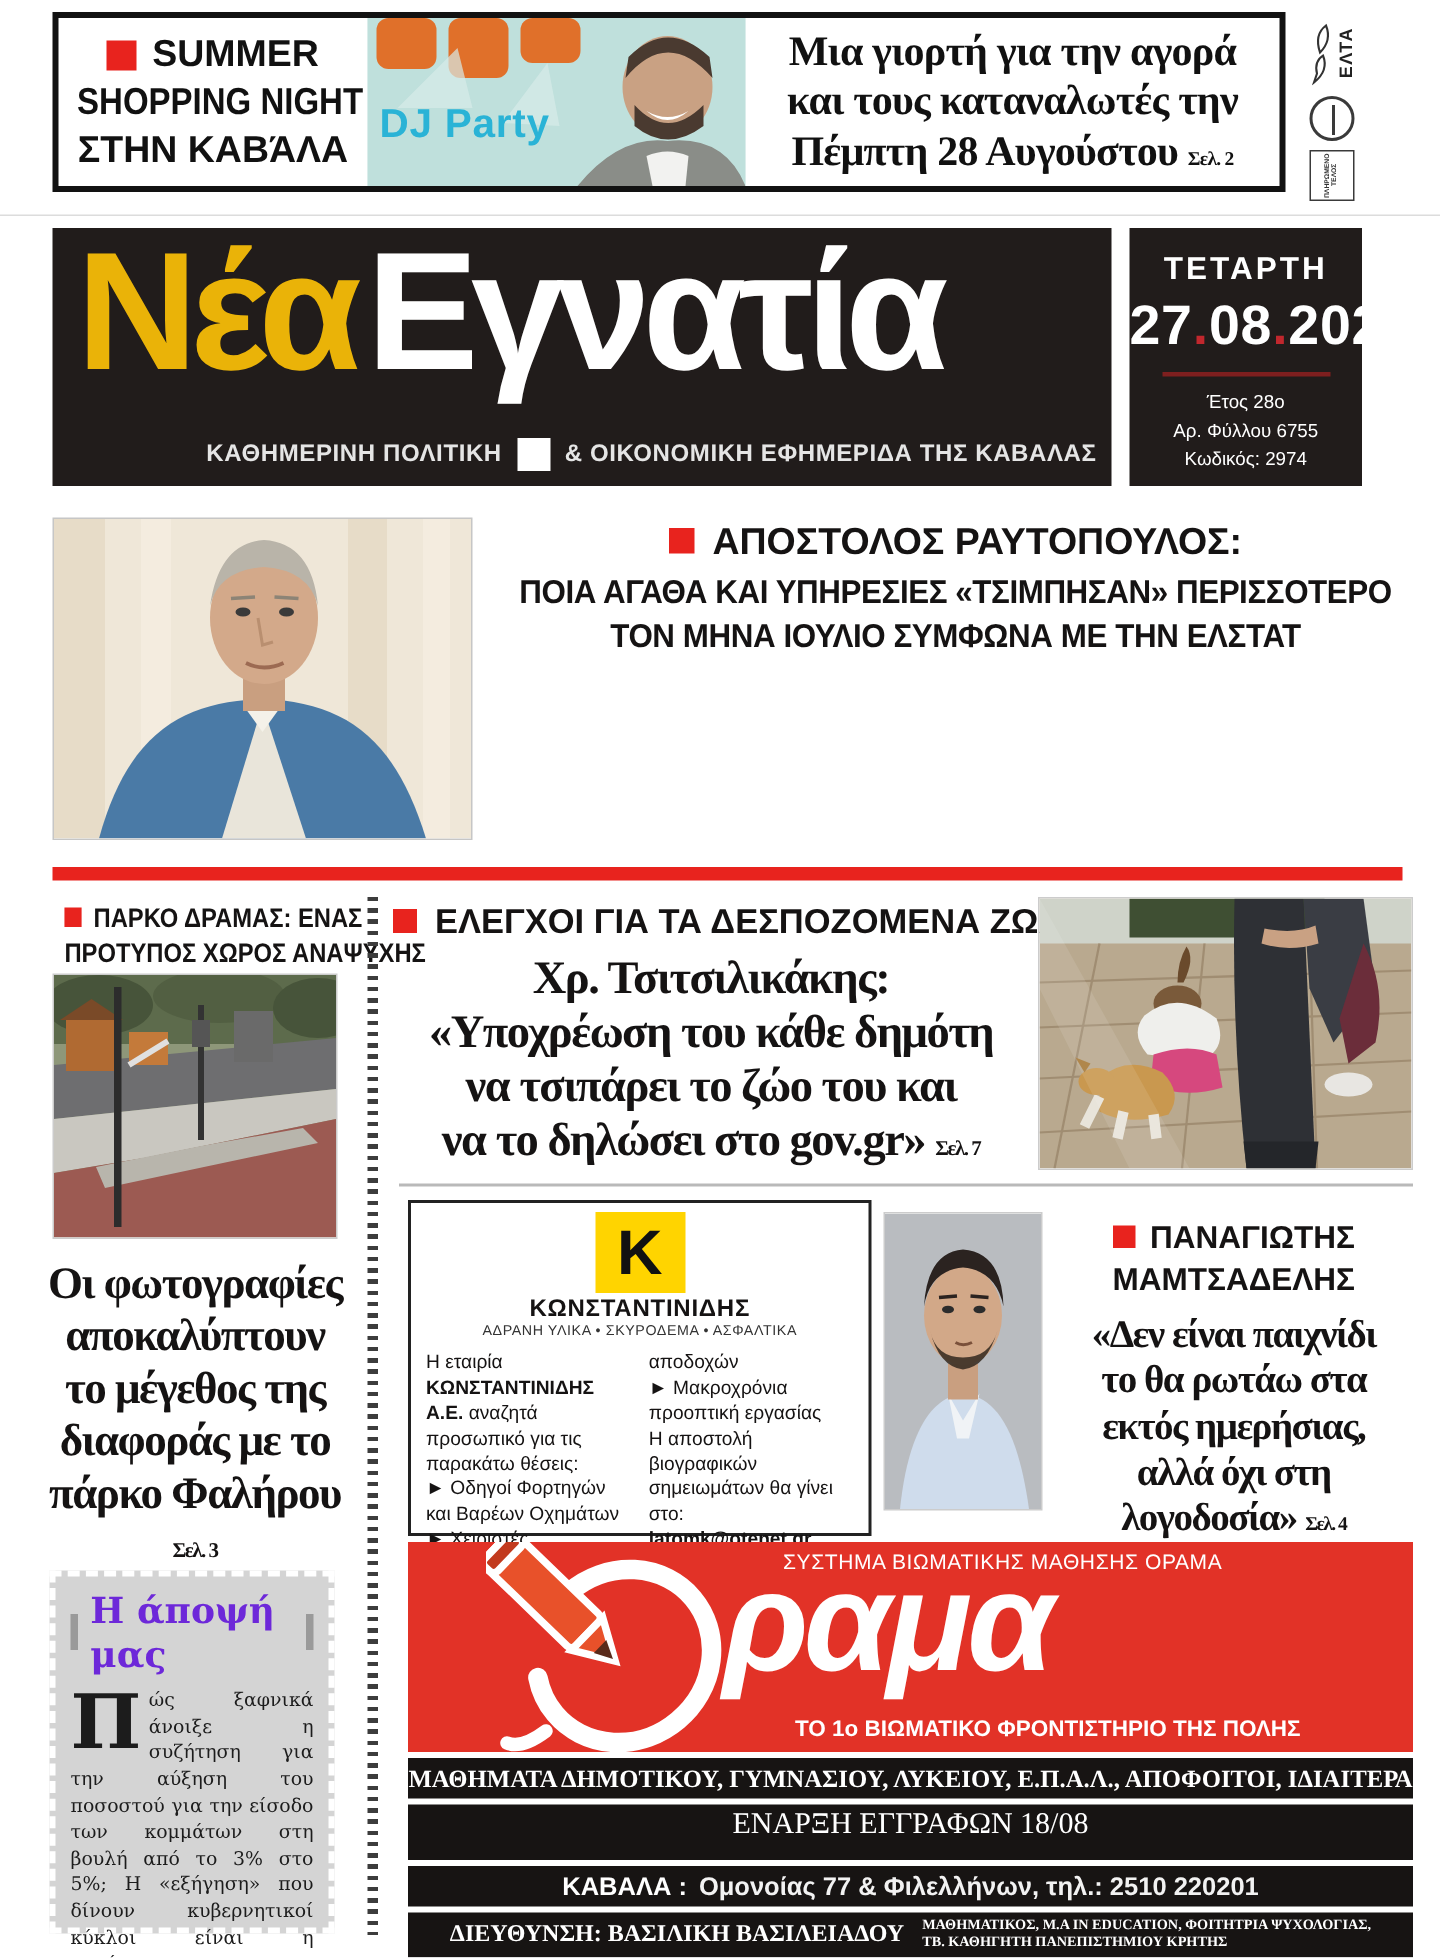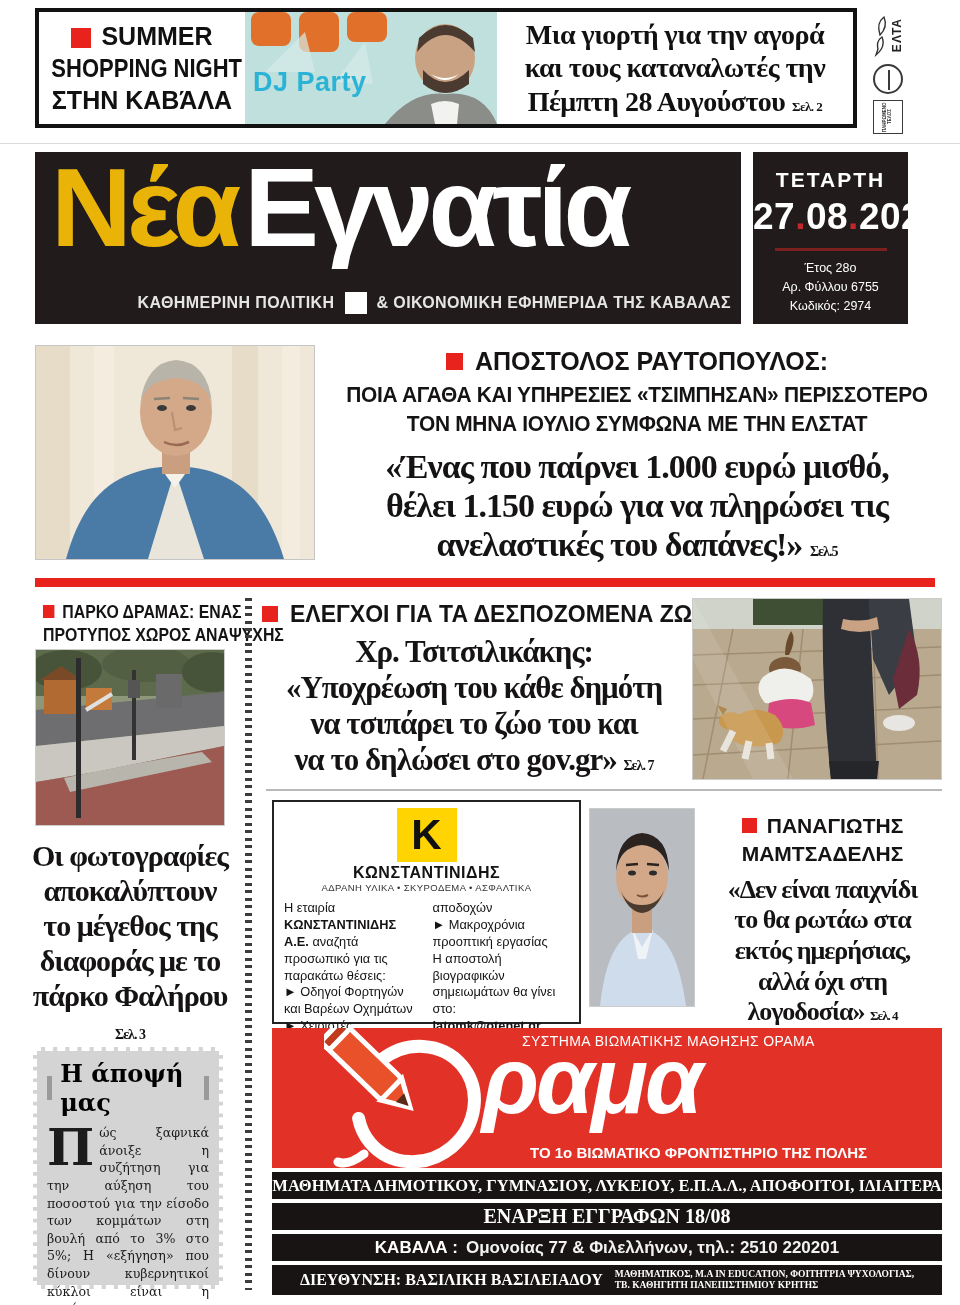--- a/index.html
+++ b/index.html
@@ -111,36 +111,36 @@
   .mam-kicker{font-weight:900;font-size:21px;line-height:1.35;white-space:nowrap;}
   .mam-kicker .redsq{width:15px;height:15px;margin-right:10px;margin-top:-3px;}
   .mam-head{font-family:"Liberation Serif",serif;font-weight:900;font-size:26px;line-height:1.18;
             letter-spacing:-1px;margin-top:6px;}
   .mam-head .pref{font-size:13px;}
 
   
   .opinion{left:33px;top:1047px;width:190px;height:242px;background:#d4d4d4;
            border:4px dashed #fff;box-sizing:border-box;padding:6px 10px;}
   .op-title{display:flex;justify-content:center;align-items:center;gap:8px;
-            font-family:"DejaVu Serif",serif;font-weight:700;font-size:24px;margin:2px 0 7px;color:#000000;}
+            font-family:"DejaVu Serif",serif;font-weight:700;font-size:24px;margin:2px 0 7px;color:#6d28d9;}
   .op-bar{width:7px;height:24px;background:#9a9a9a;}
   .op-body{font-family:"DejaVu Serif",serif;font-size:12.6px;line-height:1.4;text-align:justify;
            color:#1c1c1c;margin:0;}
   .op-drop{float:left;font-size:50px;font-weight:700;line-height:0.78;margin:4px 5px 0 0;}
 
   
   .orama{left:272px;top:1028px;width:670px;height:262px;}
   .orama-red{position:relative;width:100%;height:140px;background:#e23227;overflow:hidden;}
   .orama-top{position:absolute;left:250px;top:5px;font-size:14px;color:#fff;letter-spacing:0.4px;white-space:nowrap;}
   .orama-word{position:absolute;left:210px;top:6px;font-size:94px;font-weight:800;font-style:italic;
               color:#fff;letter-spacing:-3px;line-height:1;}
   .orama-slogan{position:absolute;left:258px;bottom:7px;font-size:15px;color:#fff;font-weight:700;white-space:nowrap;}
   .bar{background:#171413;color:#fff;text-align:center;margin-top:4px;overflow:hidden;}
   .bar1{height:27px;line-height:27px;font-family:"Liberation Serif",serif;font-weight:700;font-size:16.5px;white-space:nowrap;}
-  .bar2{height:27px;line-height:27px;font-family:"Liberation Serif",serif;font-weight:700;font-size:20px;}
+  .bar2{height:37px;line-height:27px;font-family:"Liberation Serif",serif;font-weight:400;font-size:20px;}
   .bar3{height:27px;line-height:27px;font-size:17px;white-space:nowrap;}
   .bar3 .b3l{font-weight:900;margin-right:8px;}
   .bar3 .b3t{font-weight:700;color:#f2f2f2;}
   .bar4{height:30px;display:flex;align-items:center;justify-content:center;gap:12px;}
   .b4l{font-family:"Liberation Serif",serif;font-weight:700;font-size:16px;white-space:nowrap;}
   .b4r{font-family:"Liberation Serif",serif;font-weight:700;font-size:9.5px;line-height:1.2;text-align:left;}
 </style>
 </head>
 <body>
 
@@ -234,25 +234,20 @@
       <path d="M147,52 L163,53" stroke="#8c8476" stroke-width="2.5"></path>
       <path d="M136,66 L139,84 L146,82" stroke="#b98f70" stroke-width="2" fill="none"></path>
       <path d="M128,96 Q140,102 153,96" stroke="#9c6a52" stroke-width="2.5" fill="none"></path>
     </svg>
   </div>
   <div class="abs main-head">
     <div class="ms-kicker"><span class="redsq"></span><span>ΑΠΟΣΤΟΛΟΣ ΡΑΥΤΟΠΟΥΛΟΣ:</span></div>
     <div class="ms-sub">
       <div class="nowrap cond95">ΠΟΙΑ ΑΓΑΘΑ ΚΑΙ ΥΠΗΡΕΣΙΕΣ «ΤΣΙΜΠΗΣΑΝ» ΠΕΡΙΣΣΟΤΕΡΟ</div>
       <div class="nowrap cond95">ΤΟΝ ΜΗΝΑ ΙΟΥΛΙΟ ΣΥΜΦΩΝΑ ΜΕ ΤΗΝ ΕΛΣΤΑΤ</div>
-    </div>
-    <div class="ms-quote">
-      <div class="nowrap">«Ένας που παίρνει 1.000 ευρώ μισθό,</div>
-      <div class="nowrap">θέλει 1.150 ευρώ για να πληρώσει τις</div>
-      <div class="nowrap"><span>ανελαστικές του δαπάνες!»</span> <span class="pref">Σελ.5</span></div>
     </div>
   </div>
 
   <div class="abs redbar1"></div>
 
   <div class="abs park-kicker">
     <div class="nowrap cond"><span class="redsq"></span><span>ΠΑΡΚΟ ΔΡΑΜΑΣ: ΕΝΑΣ</span></div>
     <div class="nowrap cond">ΠΡΟΤΥΠΟΣ ΧΩΡΟΣ ΑΝΑΨΥΧΗΣ</div>
   </div>
   <div class="abs park-photo">

